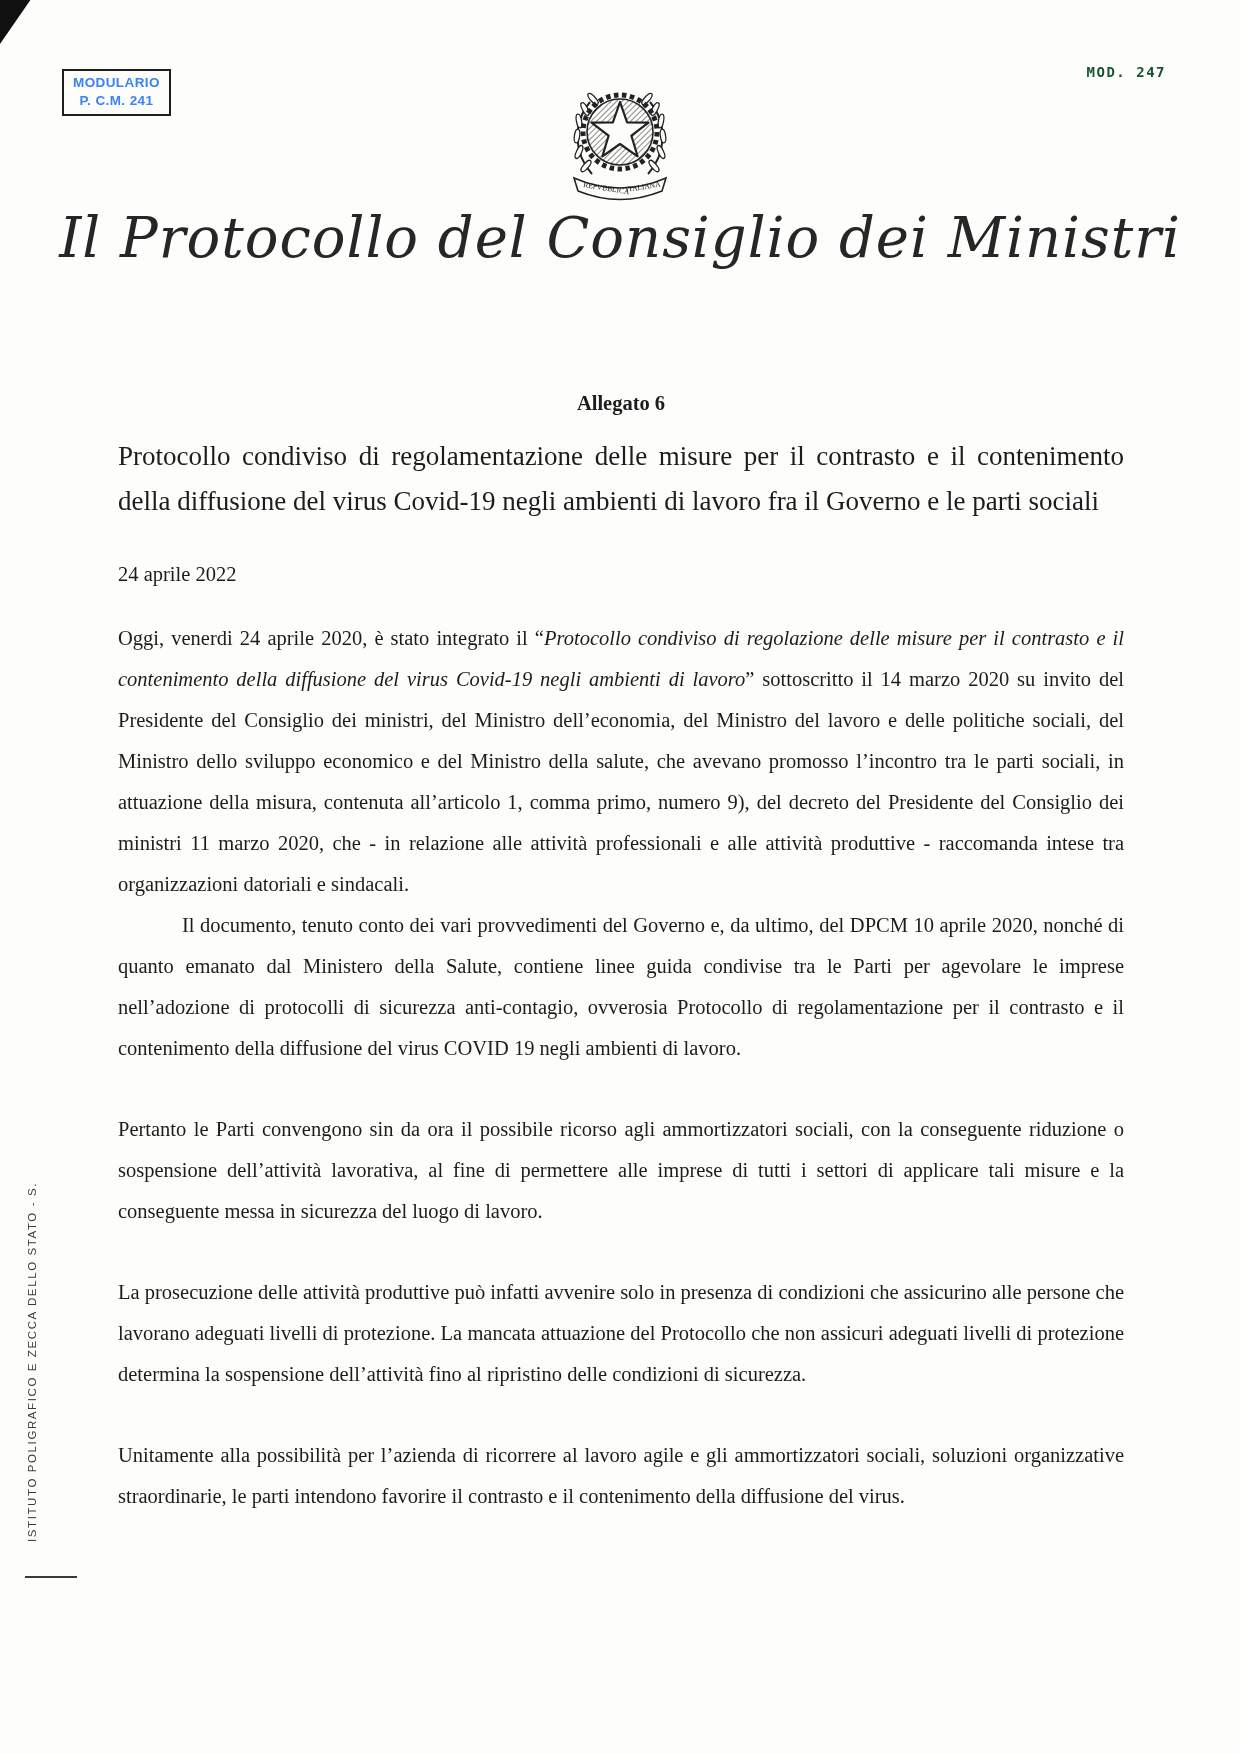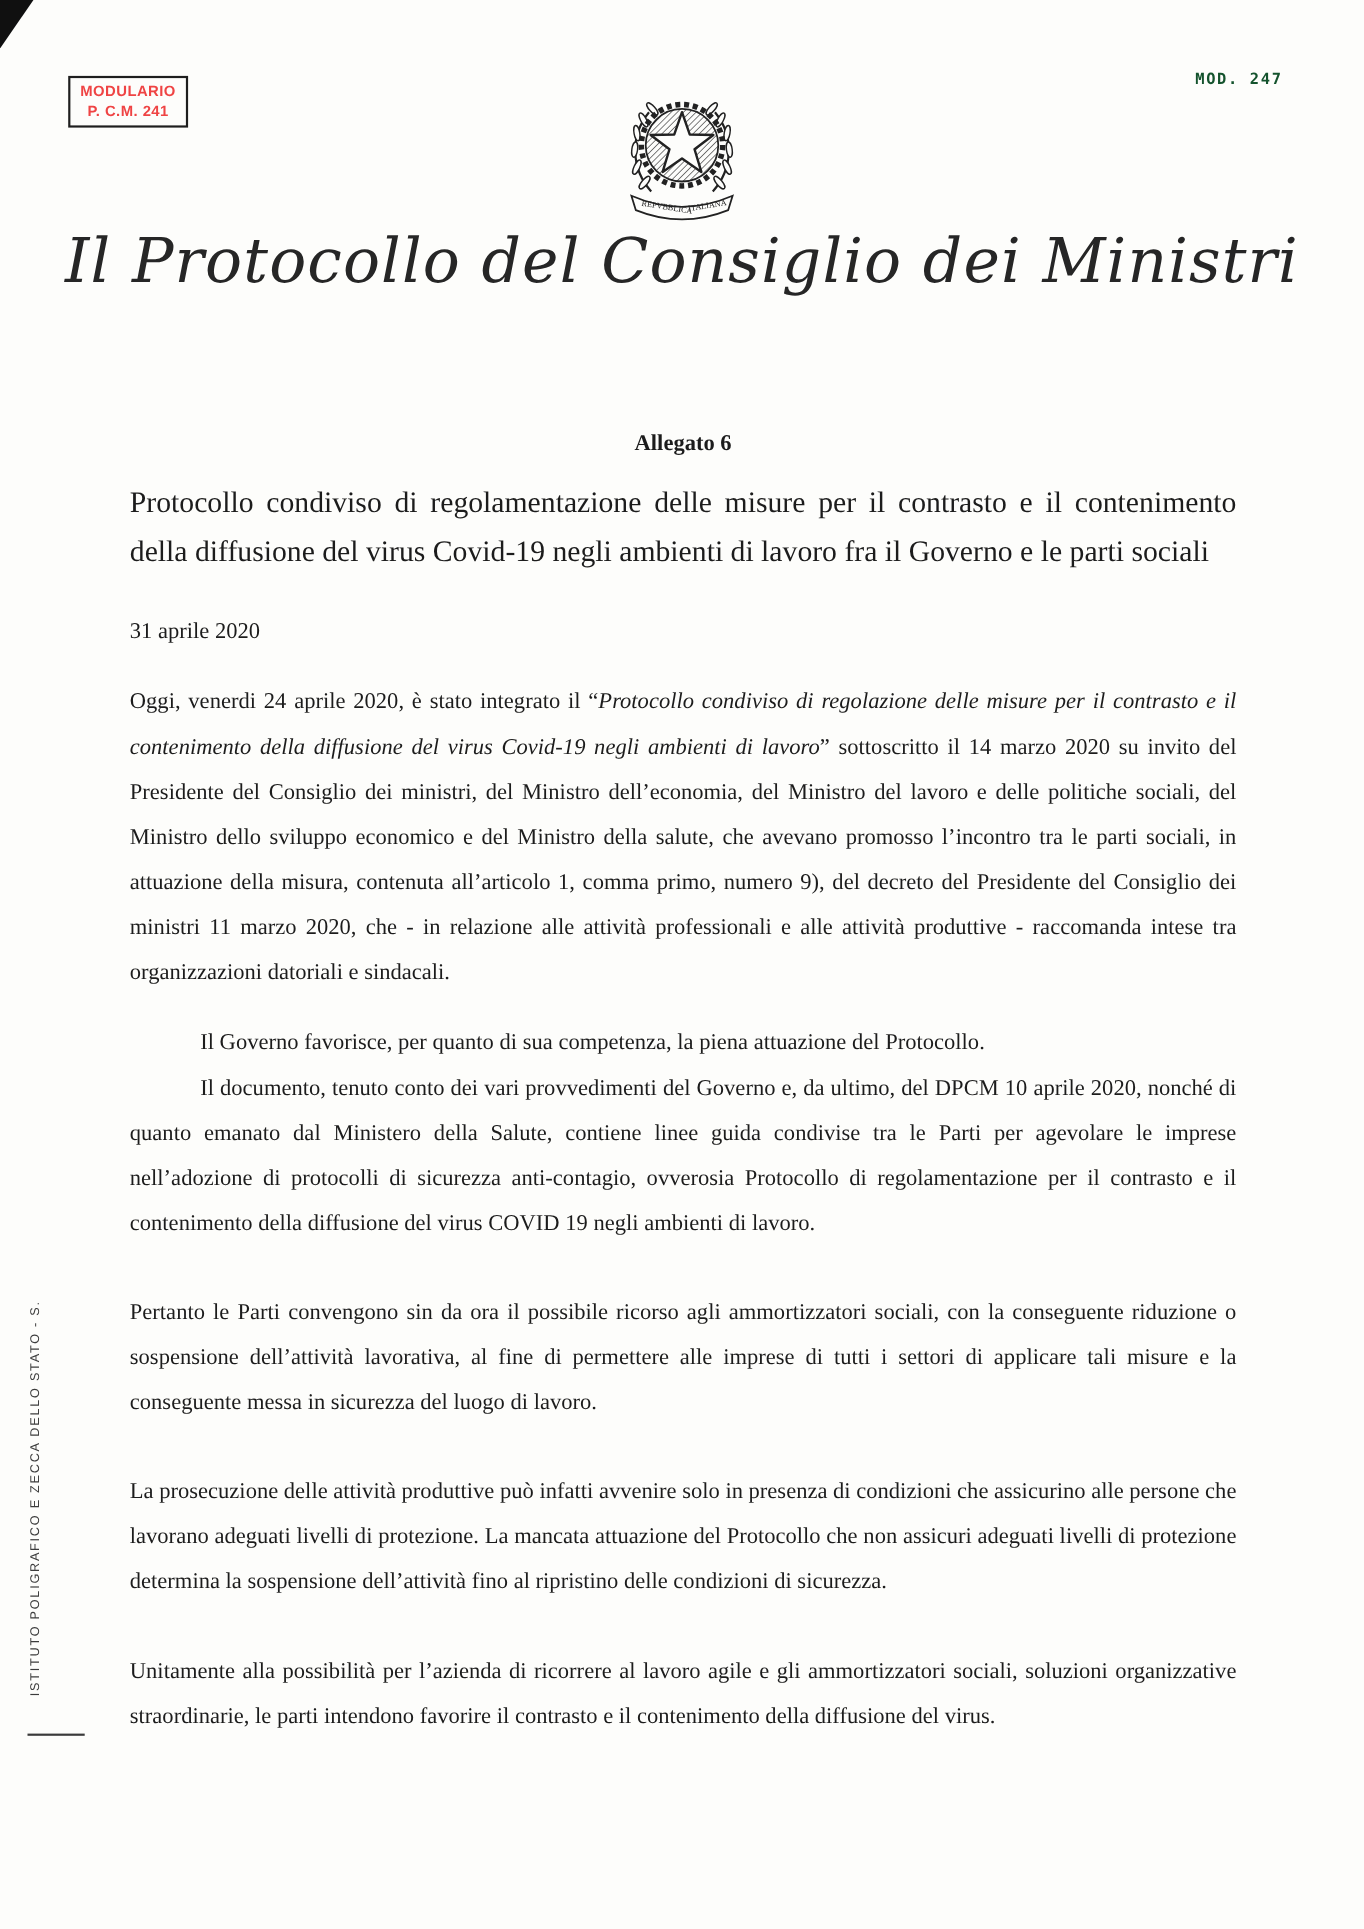--- a/index.html
+++ b/index.html
@@ -21,21 +21,21 @@
     clip-path:polygon(0 0, 80% 0, 0 100%);
   }
   
   .modulario-box {
     position:absolute; left:62px; top:69px;
     border:2px solid #1e1e1e;
     padding:3px 9px 4px 9px;
     font-family:"Liberation Sans", sans-serif;
     font-size:13.5px; font-weight:700;
     letter-spacing:.4px; line-height:1.35;
-    text-align:center; color:#ef4444;
+    text-align:center; color:#3b82f6;
     background:#fdfdfb;
   }
   .mod-number {
     position:absolute; right:74px; top:64px;
     font-family:"DejaVu Sans Mono", monospace;
     font-size:14px; font-weight:700;
     letter-spacing:1.5px; color:#14532d;
   }
   
   .emblem {
@@ -152,25 +152,24 @@
 
   <div class="side-text">ISTITUTO POLIGRAFICO E ZECCA DELLO STATO - S.</div>
   <div class="side-dash"></div>
 
   <div class="doc">
 
     <div class="allegato">Allegato 6</div>
 
     <p class="doc-title">Protocollo condiviso di regolamentazione delle misure per il contrasto e il contenimento della diffusione del virus Covid-19 negli ambienti di lavoro fra il Governo e le parti sociali</p>
 
-    <p class="doc-date">31 aprile 2020</p>
+    <p class="doc-date">24 aprile 2022</p>
 
     <p class="para"><span>Oggi, venerdi 24 aprile 2020, è stato integrato il “</span><span class="para-italic">Protocollo condiviso di regolazione delle misure per il contrasto e il contenimento della diffusione del virus Covid-19 negli ambienti di lavoro</span><span>” sottoscritto il 14 marzo 2020 su invito del Presidente del Consiglio dei ministri, del Ministro dell’economia, del Ministro del lavoro e delle politiche sociali, del Ministro dello sviluppo economico e del Ministro della salute, che avevano promosso l’incontro tra le parti sociali, in attuazione della misura, contenuta all’articolo 1, comma primo, numero 9), del decreto del Presidente del Consiglio dei ministri 11 marzo 2020, che - in relazione alle attività professionali e alle attività produttive - raccomanda intese tra organizzazioni datoriali e sindacali.</span></p>
 
-    <p class="para para-indent">Il Governo favorisce, per quanto di sua competenza, la piena attuazione del Protocollo.</p>
 
 
     <p class="para-indent">Il documento, tenuto conto dei vari provvedimenti del Governo e, da ultimo, del DPCM 10 aprile 2020, nonché di quanto emanato dal Ministero della Salute, contiene linee guida condivise tra le Parti per agevolare le imprese nell’adozione di protocolli di sicurezza anti-contagio, ovverosia Protocollo di regolamentazione per il contrasto e il contenimento della diffusione del virus COVID 19 negli ambienti di lavoro.</p>
 
     <p class="para-gap">Pertanto le Parti convengono sin da ora il possibile ricorso agli ammortizzatori sociali, con la conseguente riduzione o sospensione dell’attività lavorativa, al fine di permettere alle imprese di tutti i settori di applicare tali misure e la conseguente messa in sicurezza del luogo di lavoro.</p>
 
     <p class="para-gap">La prosecuzione delle attività produttive può infatti avvenire solo in presenza di condizioni che assicurino alle persone che lavorano adeguati livelli di protezione. La mancata attuazione del Protocollo che non assicuri adeguati livelli di protezione determina la sospensione dell’attività fino al ripristino delle condizioni di sicurezza.</p>
 
     <p class="para-gap">Unitamente alla possibilità per l’azienda di ricorrere al lavoro agile e gli ammortizzatori sociali, soluzioni organizzative straordinarie, le parti intendono favorire il contrasto e il contenimento della diffusione del virus.</p>
 

